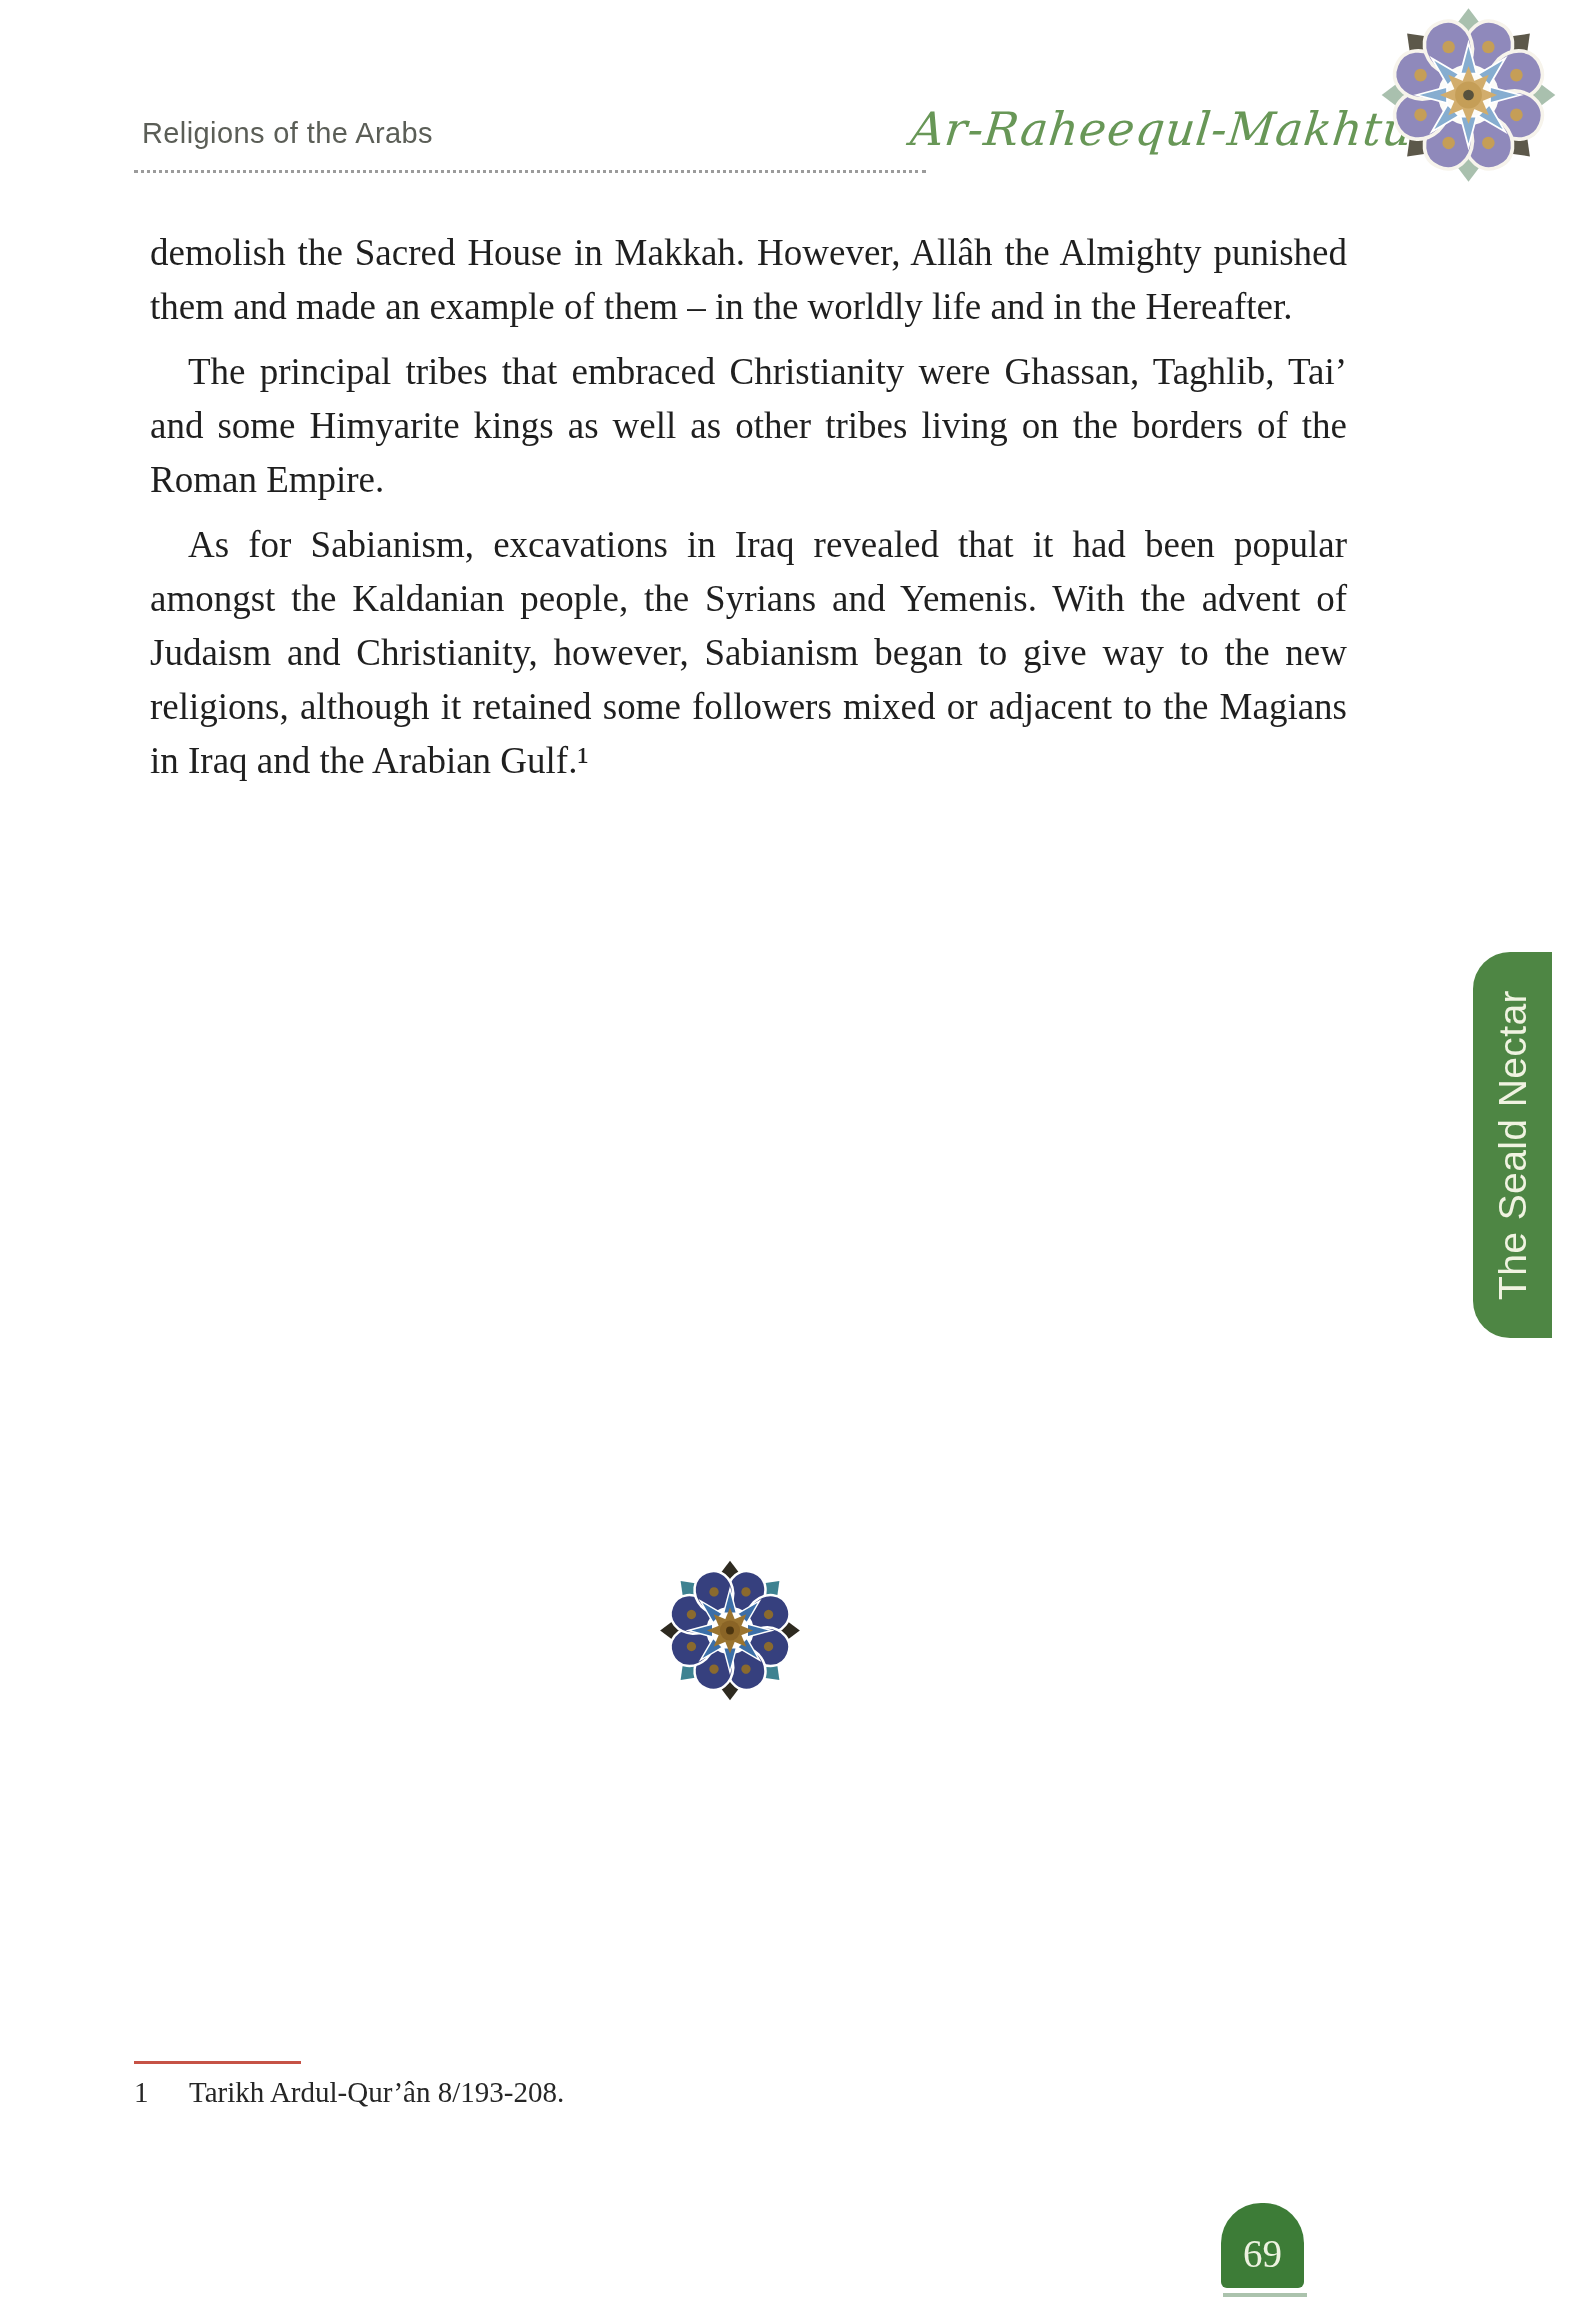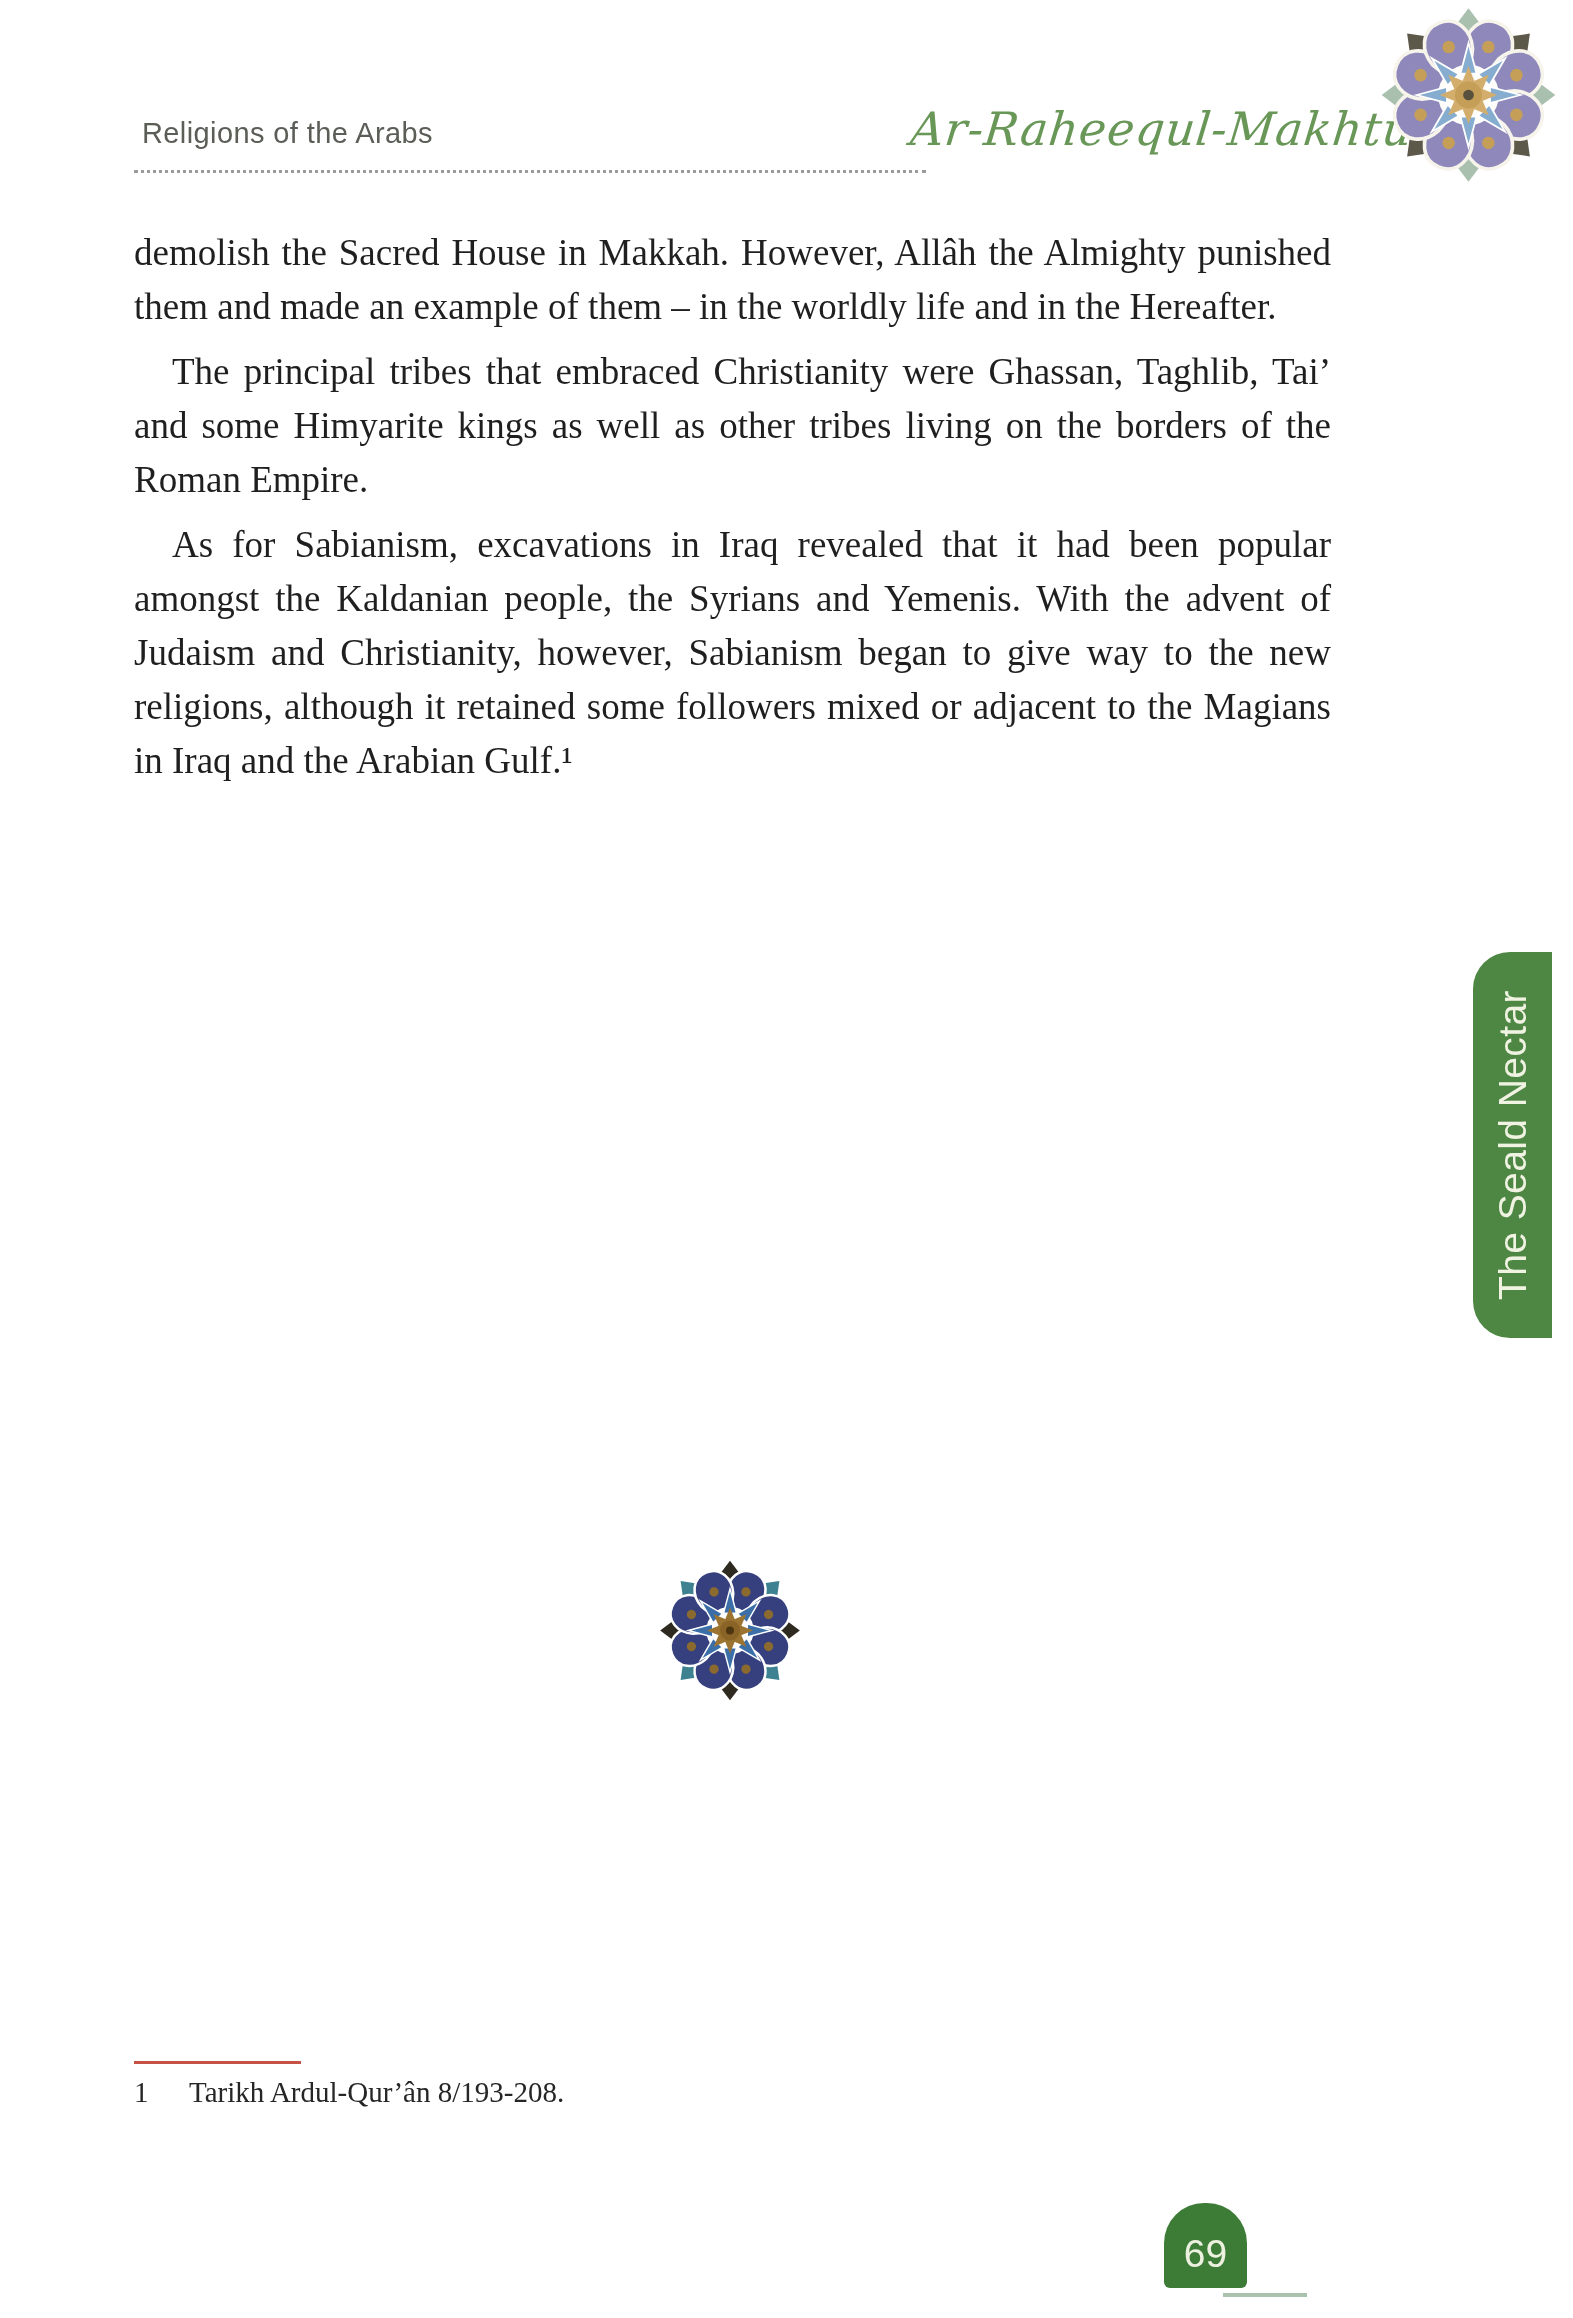--- a/index.html
+++ b/index.html
@@ -28,21 +28,21 @@
     font-size:46px;color:#689757;
     transform:skewX(-6deg);
     letter-spacing:0.8px;
     white-space:nowrap;
   }
   
   .corner-orn{position:absolute;left:1379px;top:1.7px;width:179px;height:186px;}
   .center-orn{position:absolute;left:658px;top:1556px;width:144px;height:149px;}
   
   .body-text{
-    position:absolute;left:134px;top:226px;width:1197px;
+    position:absolute;left:150px;top:226px;width:1197px;
     font-size:37px;line-height:54px;color:#1f1f1f;
     text-align:justify;
   }
   .body-text p{margin:0 0 11px 0;}
   .body-text p.indent{text-indent:38px;}
   
   .side-tab{
     position:absolute;left:1473px;top:952px;width:79px;height:386px;
     background:#4e8644;
     border-radius:37px 0 0 37px;
@@ -60,25 +60,25 @@
     background:#c65246;
   }
   .footnote{
     position:absolute;left:134px;top:2076px;width:752px;
     font-size:29px;color:#262626;
     display:flex;
   }
   .footnote .fn-num{width:55px;flex:0 0 55px;}
   
   .page-badge{
-    position:absolute;left:1164px;top:2203px;width:83px;height:85px;
+    position:absolute;left:1221px;top:2203px;width:83px;height:85px;
     background:#3d7c37;
     border-radius:40px 40px 5.9px 5.9px;
     display:flex;align-items:flex-end;justify-content:center;
-    font-family:Liberation Sans, sans-serif;
+    font-family:Liberation Serif, serif;
     font-size:39px;color:#edf2e0;
     padding-bottom:11.7px;box-sizing:border-box;
   }
   .badge-underline{
     position:absolute;left:1223px;top:2293px;width:84px;height:4.2px;
     background:#abc3ad;
   }
 </style>
 </head>
 <body>

